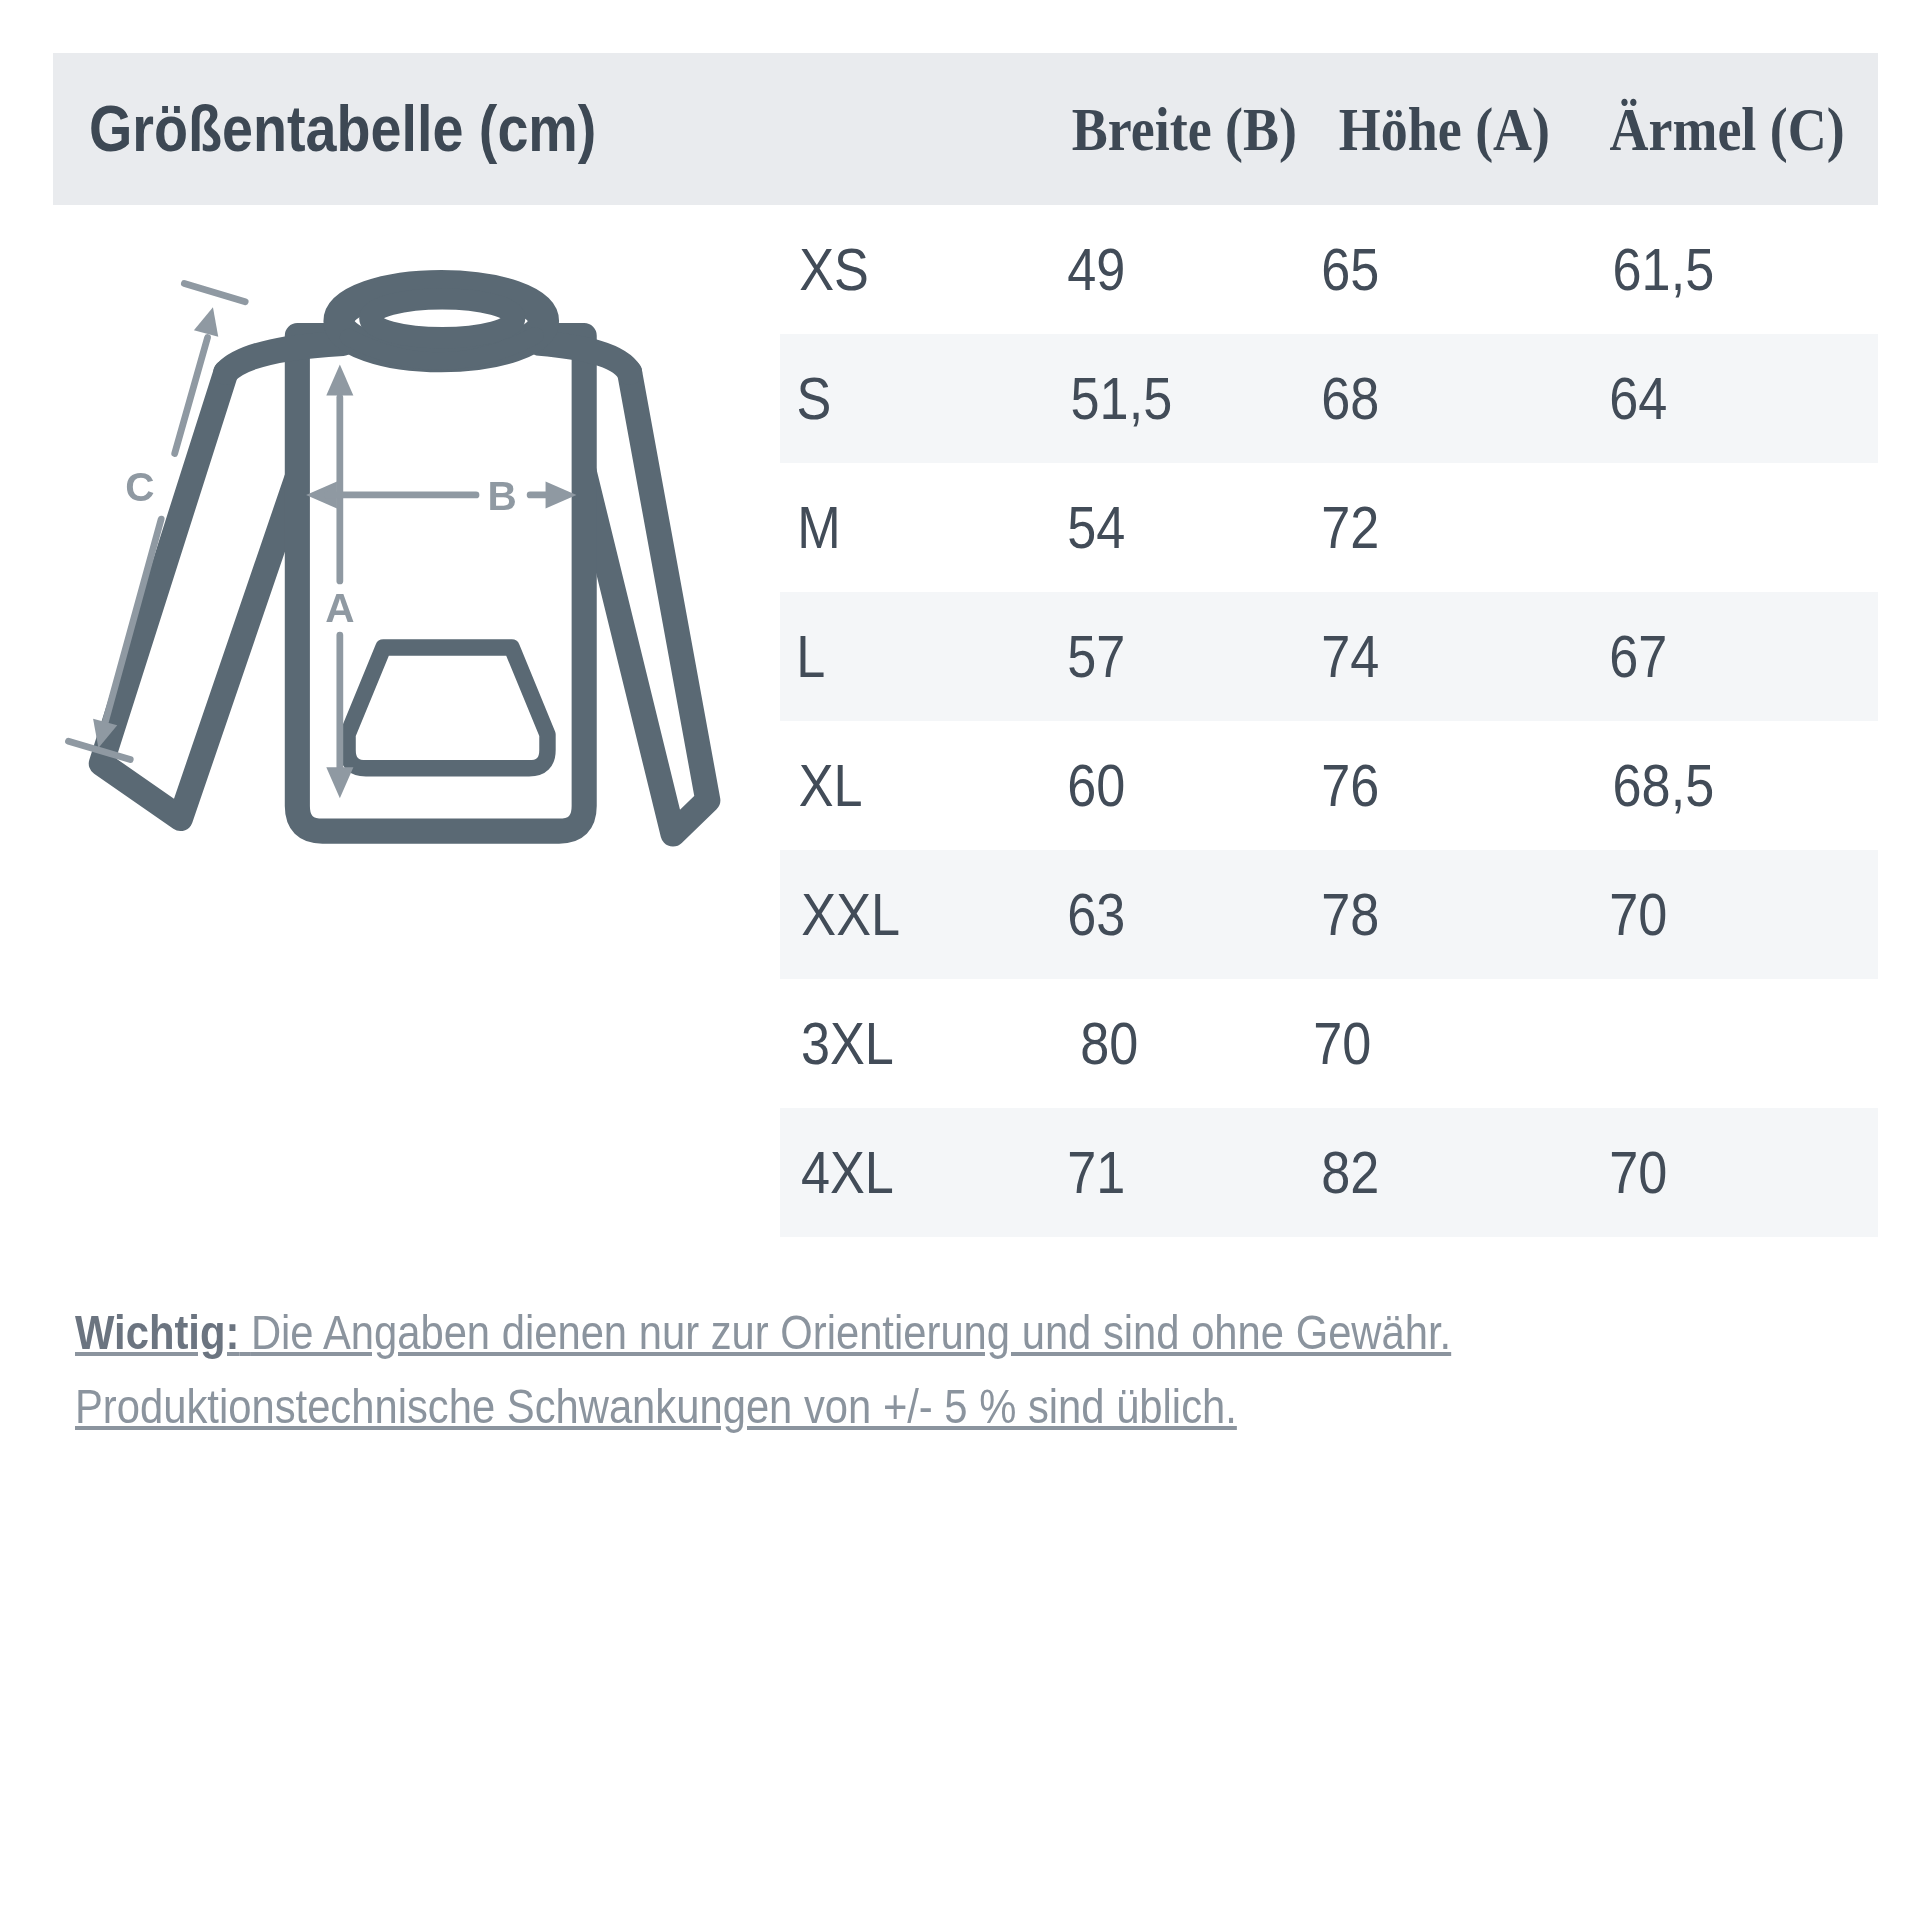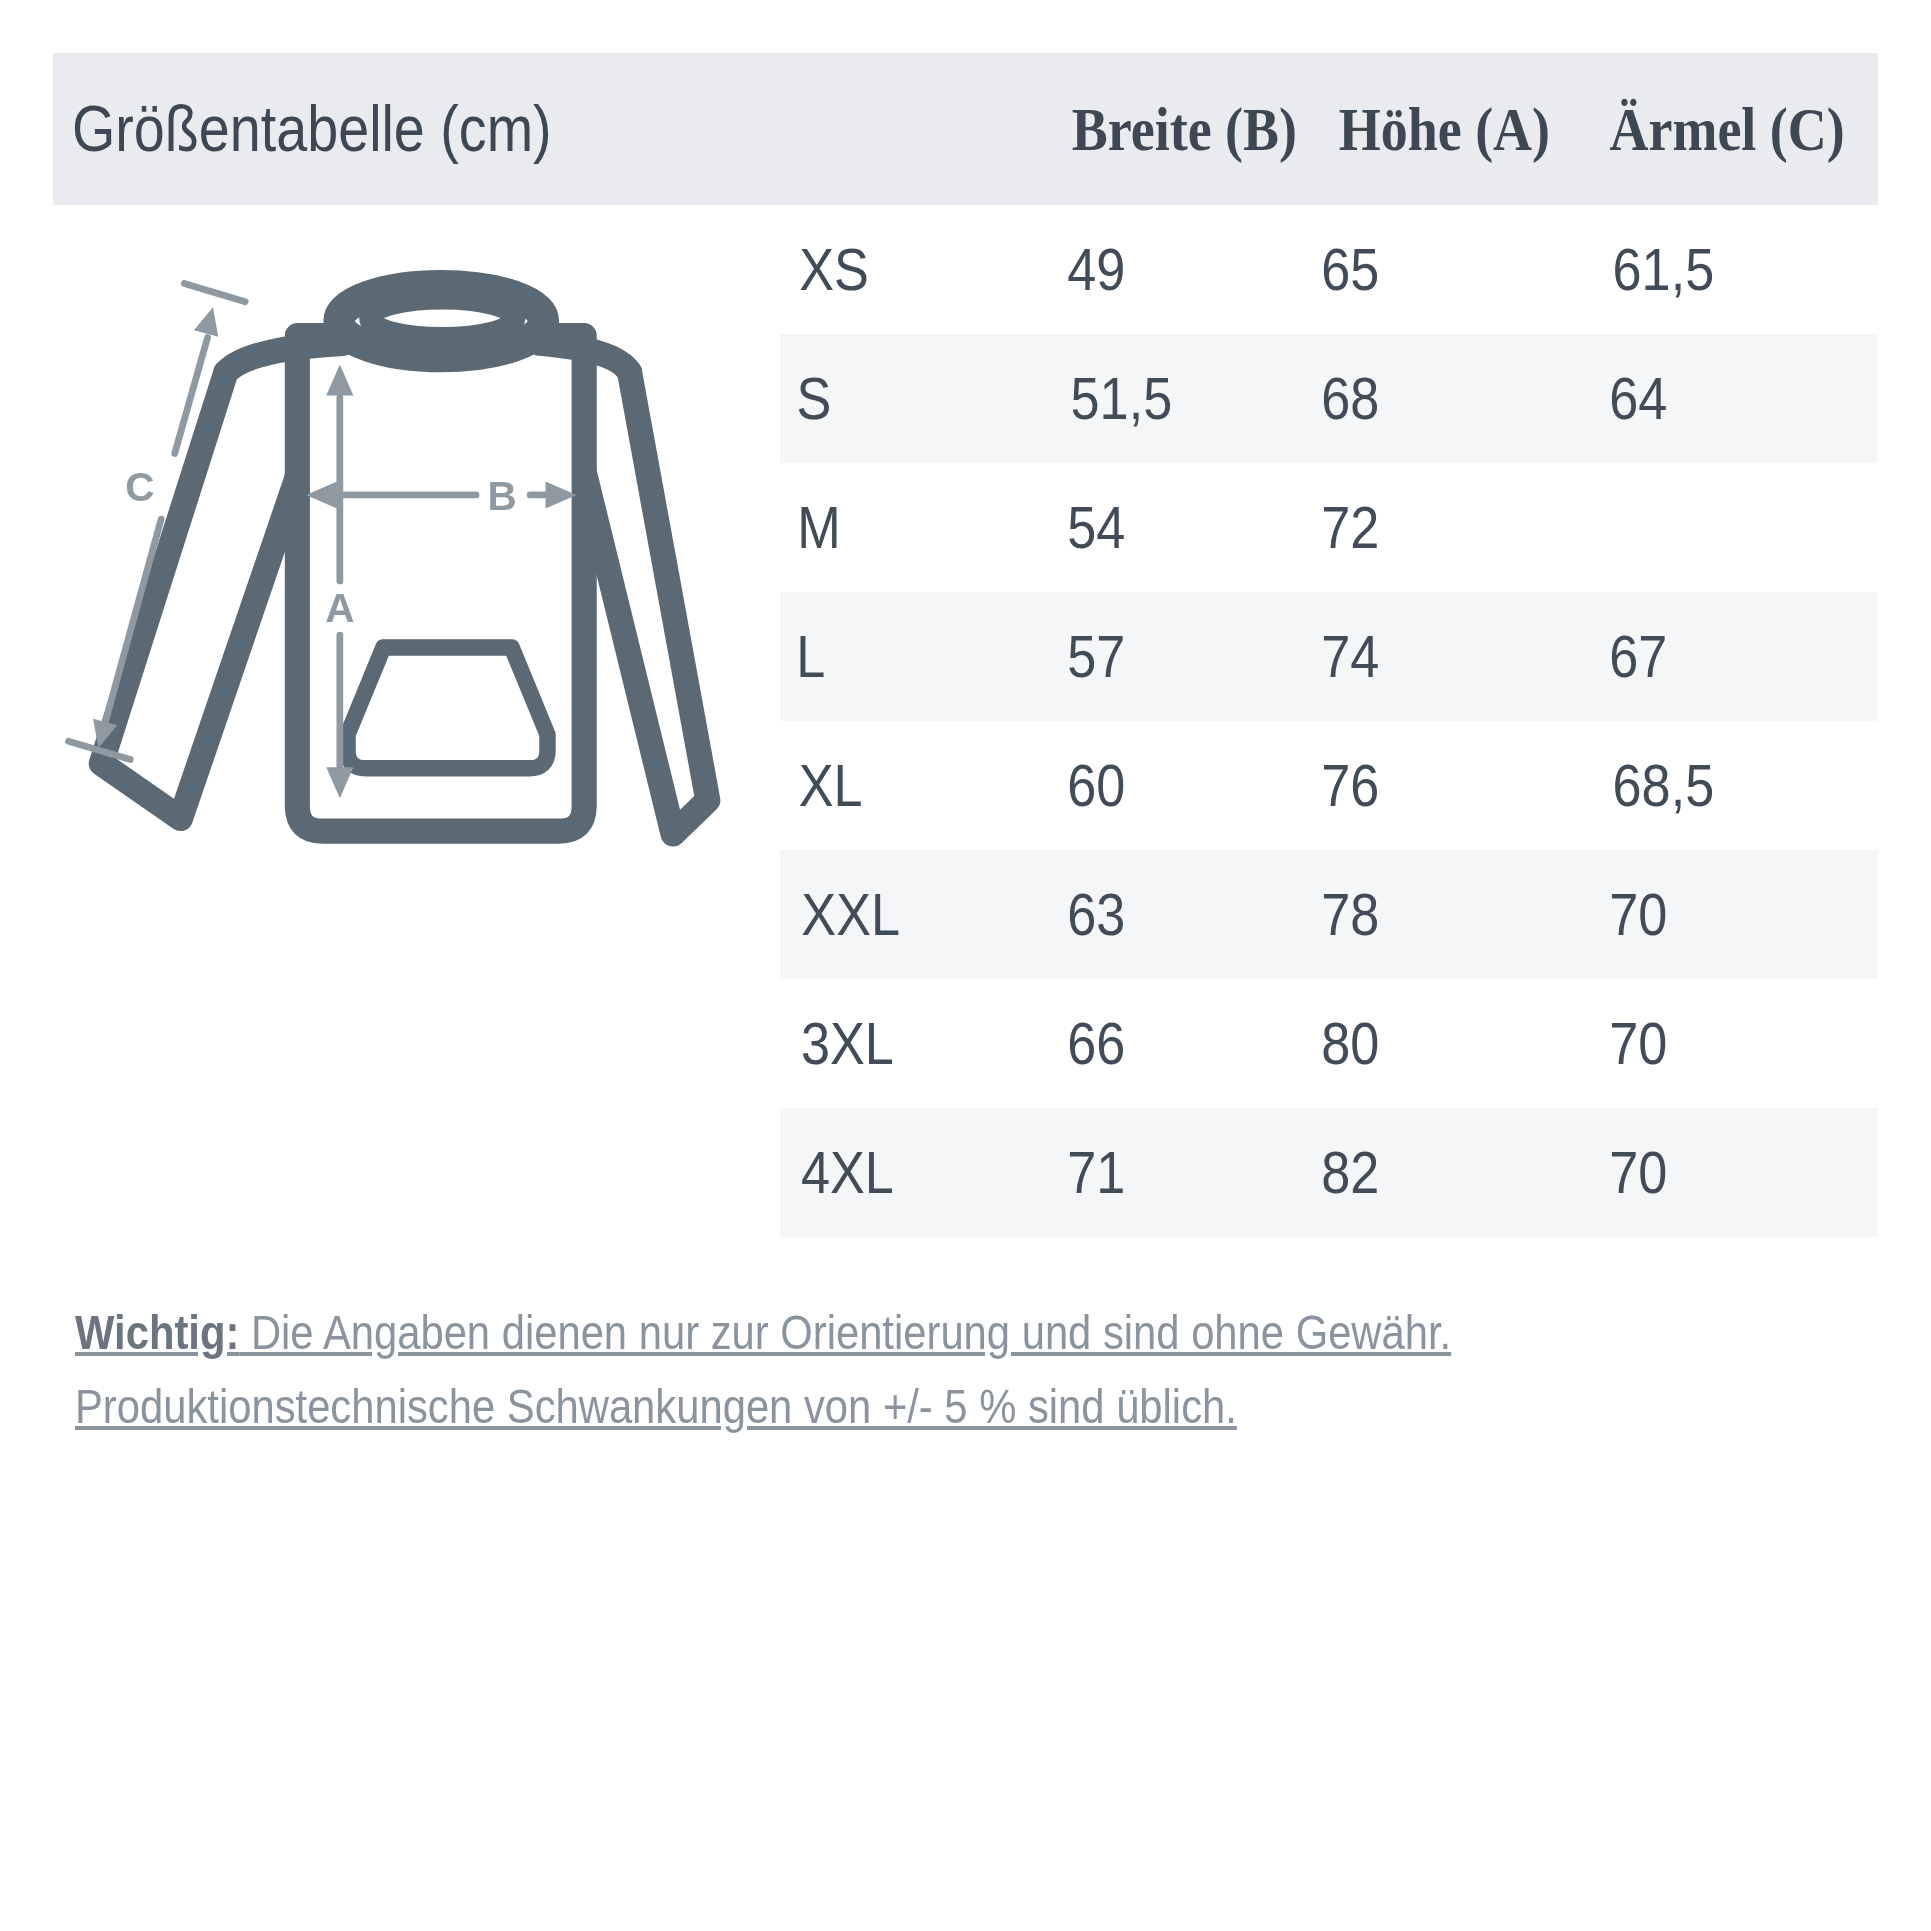--- a/index.html
+++ b/index.html
@@ -11,21 +11,21 @@
   }
 
   
   .band {
     position:absolute; left:53px; top:53px; width:1825px; height:152px;
     background:#e9ebee;
     display:grid; grid-template-columns:727px 296px 241px 296px 264px;
     align-items:center;
   }
   .band .title {
-    padding-left:19px; font-size:64px; font-weight:normal; color:#3d4854;
+    padding-left:36px; font-size:64px; font-weight:bold; color:#3d4854;
     white-space:nowrap;
   }
   .band .col-h {
     text-align:center; font-size:62px; font-weight:bold; color:#3d4854;
     position:relative; left:-21px; white-space:nowrap;font-family:Liberation Serif, serif;
   }
   .squish { display:inline-block; transform:scaleX(0.87); transform-origin:center; }
   .squish-left { transform:scaleX(0.87); transform-origin:0 50%; }
 
   
@@ -154,21 +154,20 @@
 
     <div class="row alt">
       <div class="cell cell-size"><span class="squish">XXL</span></div>
       <div class="cell cell-breite"><span class="squish">63</span></div>
       <div class="cell"><span class="squish">78</span></div>
       <div class="cell cell-aermel"><span class="squish">70</span></div>
     </div>
 
     <div class="row">
       <div class="cell cell-size"><span class="squish">3XL</span></div>
-      <div class="cell cell-breite"><span class="squish">66</span></div>
       <div class="cell"><span class="squish">80</span></div>
       <div class="cell cell-aermel"><span class="squish">70</span></div>
     </div>
 
     <div class="row alt">
       <div class="cell cell-size"><span class="squish">4XL</span></div>
       <div class="cell cell-breite"><span class="squish">71</span></div>
       <div class="cell"><span class="squish">82</span></div>
       <div class="cell cell-aermel"><span class="squish">70</span></div>
     </div>

